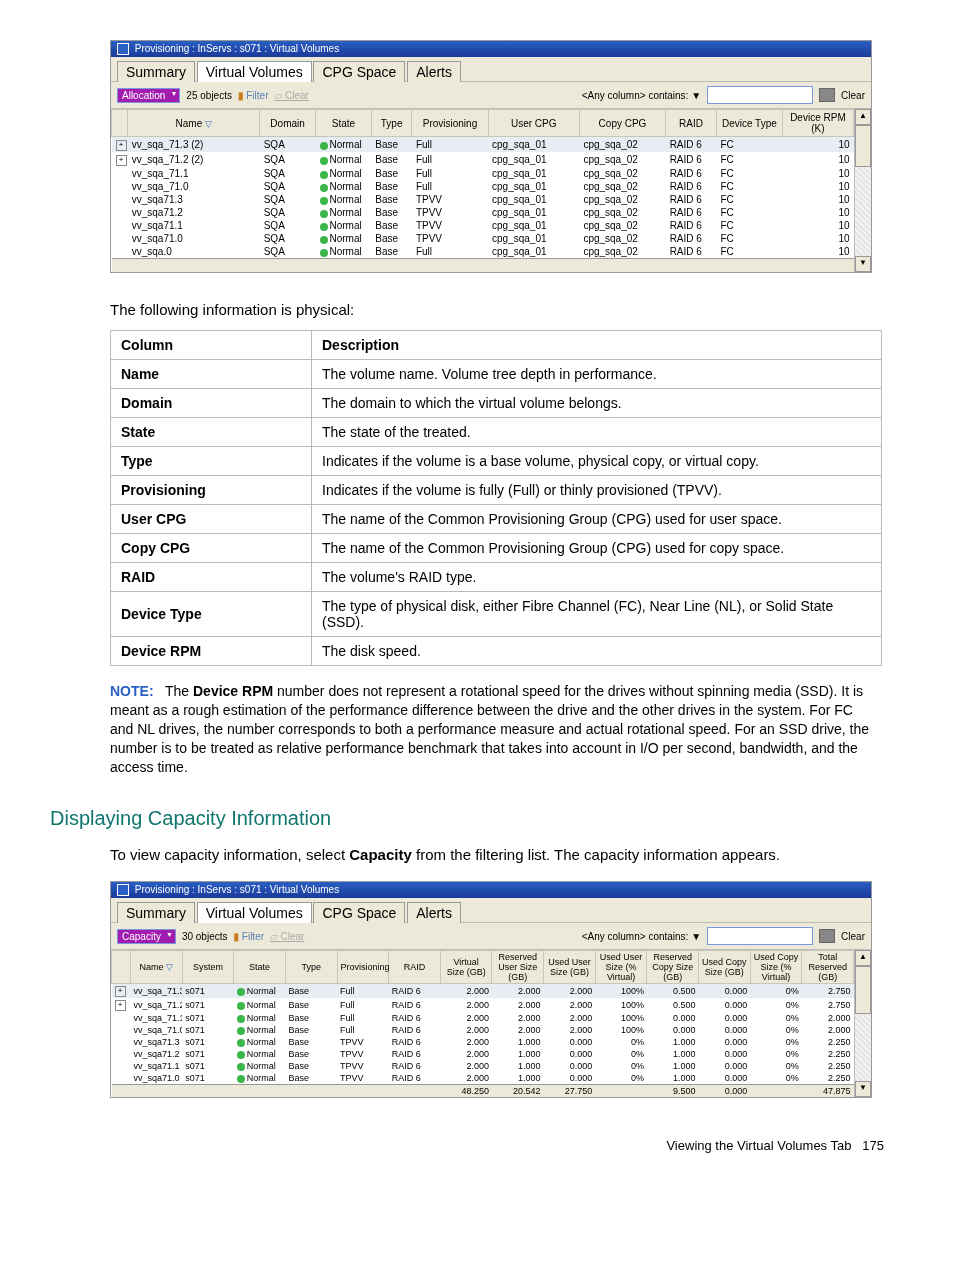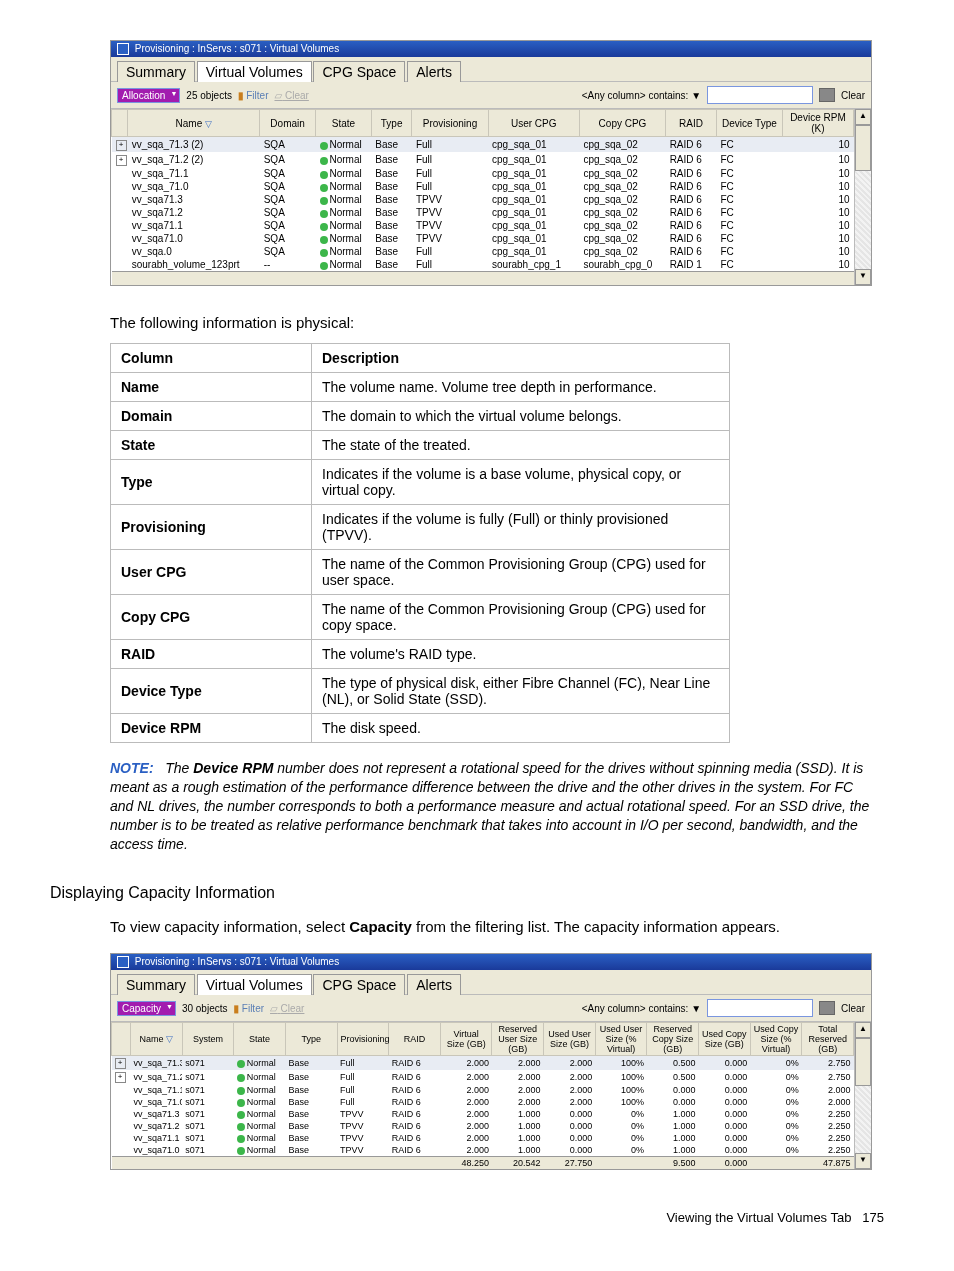--- a/index.html
+++ b/index.html
@@ -164,46 +164,45 @@
     border: 1px solid #999;
   }
   .num { text-align: right; }
 
   
   .desc-intro {
     margin: 20px 0 12px 60px;
     font-size: 15px;
   }
   .desc-table {
-    width: 620px;
+    width: 772px;
     margin-left: 60px;
     border-collapse: collapse;
     font-size: 14px;
   }
   .desc-table th, .desc-table td {
     border: 1px solid #bbb;
     padding: 6px 10px;
     text-align: left;
   }
   .desc-table th {
     font-weight: bold;
   }
   .desc-table td.colname { font-weight: bold; width: 180px; }
   .note {
     margin: 16px 0 30px 60px;
     width: 760px;
     font-size: 14px;
     line-height: 1.35;
-    font-style: italic;
   }
   .note-label { color: #2a5fc3; font-weight: bold; }
   h2.section {
-    color: #000000;
+    color: #0f766e;
     font-weight: normal;
-    font-size: 16px;
+    font-size: 20px;
     margin: 30px 0 8px 0;
   }
   .body-text {
     margin-left: 60px;
     width: 760px;
     font-size: 15px;
     line-height: 1.35;
     margin-bottom: 16px;
   }
   .footer {
@@ -378,33 +377,20 @@
             <tr>
               <td></td>
               <td>vv_sqa.0</td>
               <td>SQA</td>
               <td><span class="state-dot"></span>Normal</td>
               <td>Base</td>
               <td>Full</td>
               <td>cpg_sqa_01</td>
               <td>cpg_sqa_02</td>
               <td>RAID 6</td>
-              <td>FC</td>
-              <td class="num">10</td>
-            </tr>
-            <tr>
-              <td></td>
-              <td>sourabh_volume_123prt</td>
-              <td>--</td>
-              <td><span class="state-dot"></span>Normal</td>
-              <td>Base</td>
-              <td>Full</td>
-              <td>sourabh_cpg_1</td>
-              <td>sourabh_cpg_0</td>
-              <td>RAID 1</td>
               <td>FC</td>
               <td class="num">10</td>
             </tr>
           </tbody>
         <tfoot>
             <tr class="total">
               <td colspan="11">&nbsp;</td>
             </tr>
           </tfoot>
       </table>

